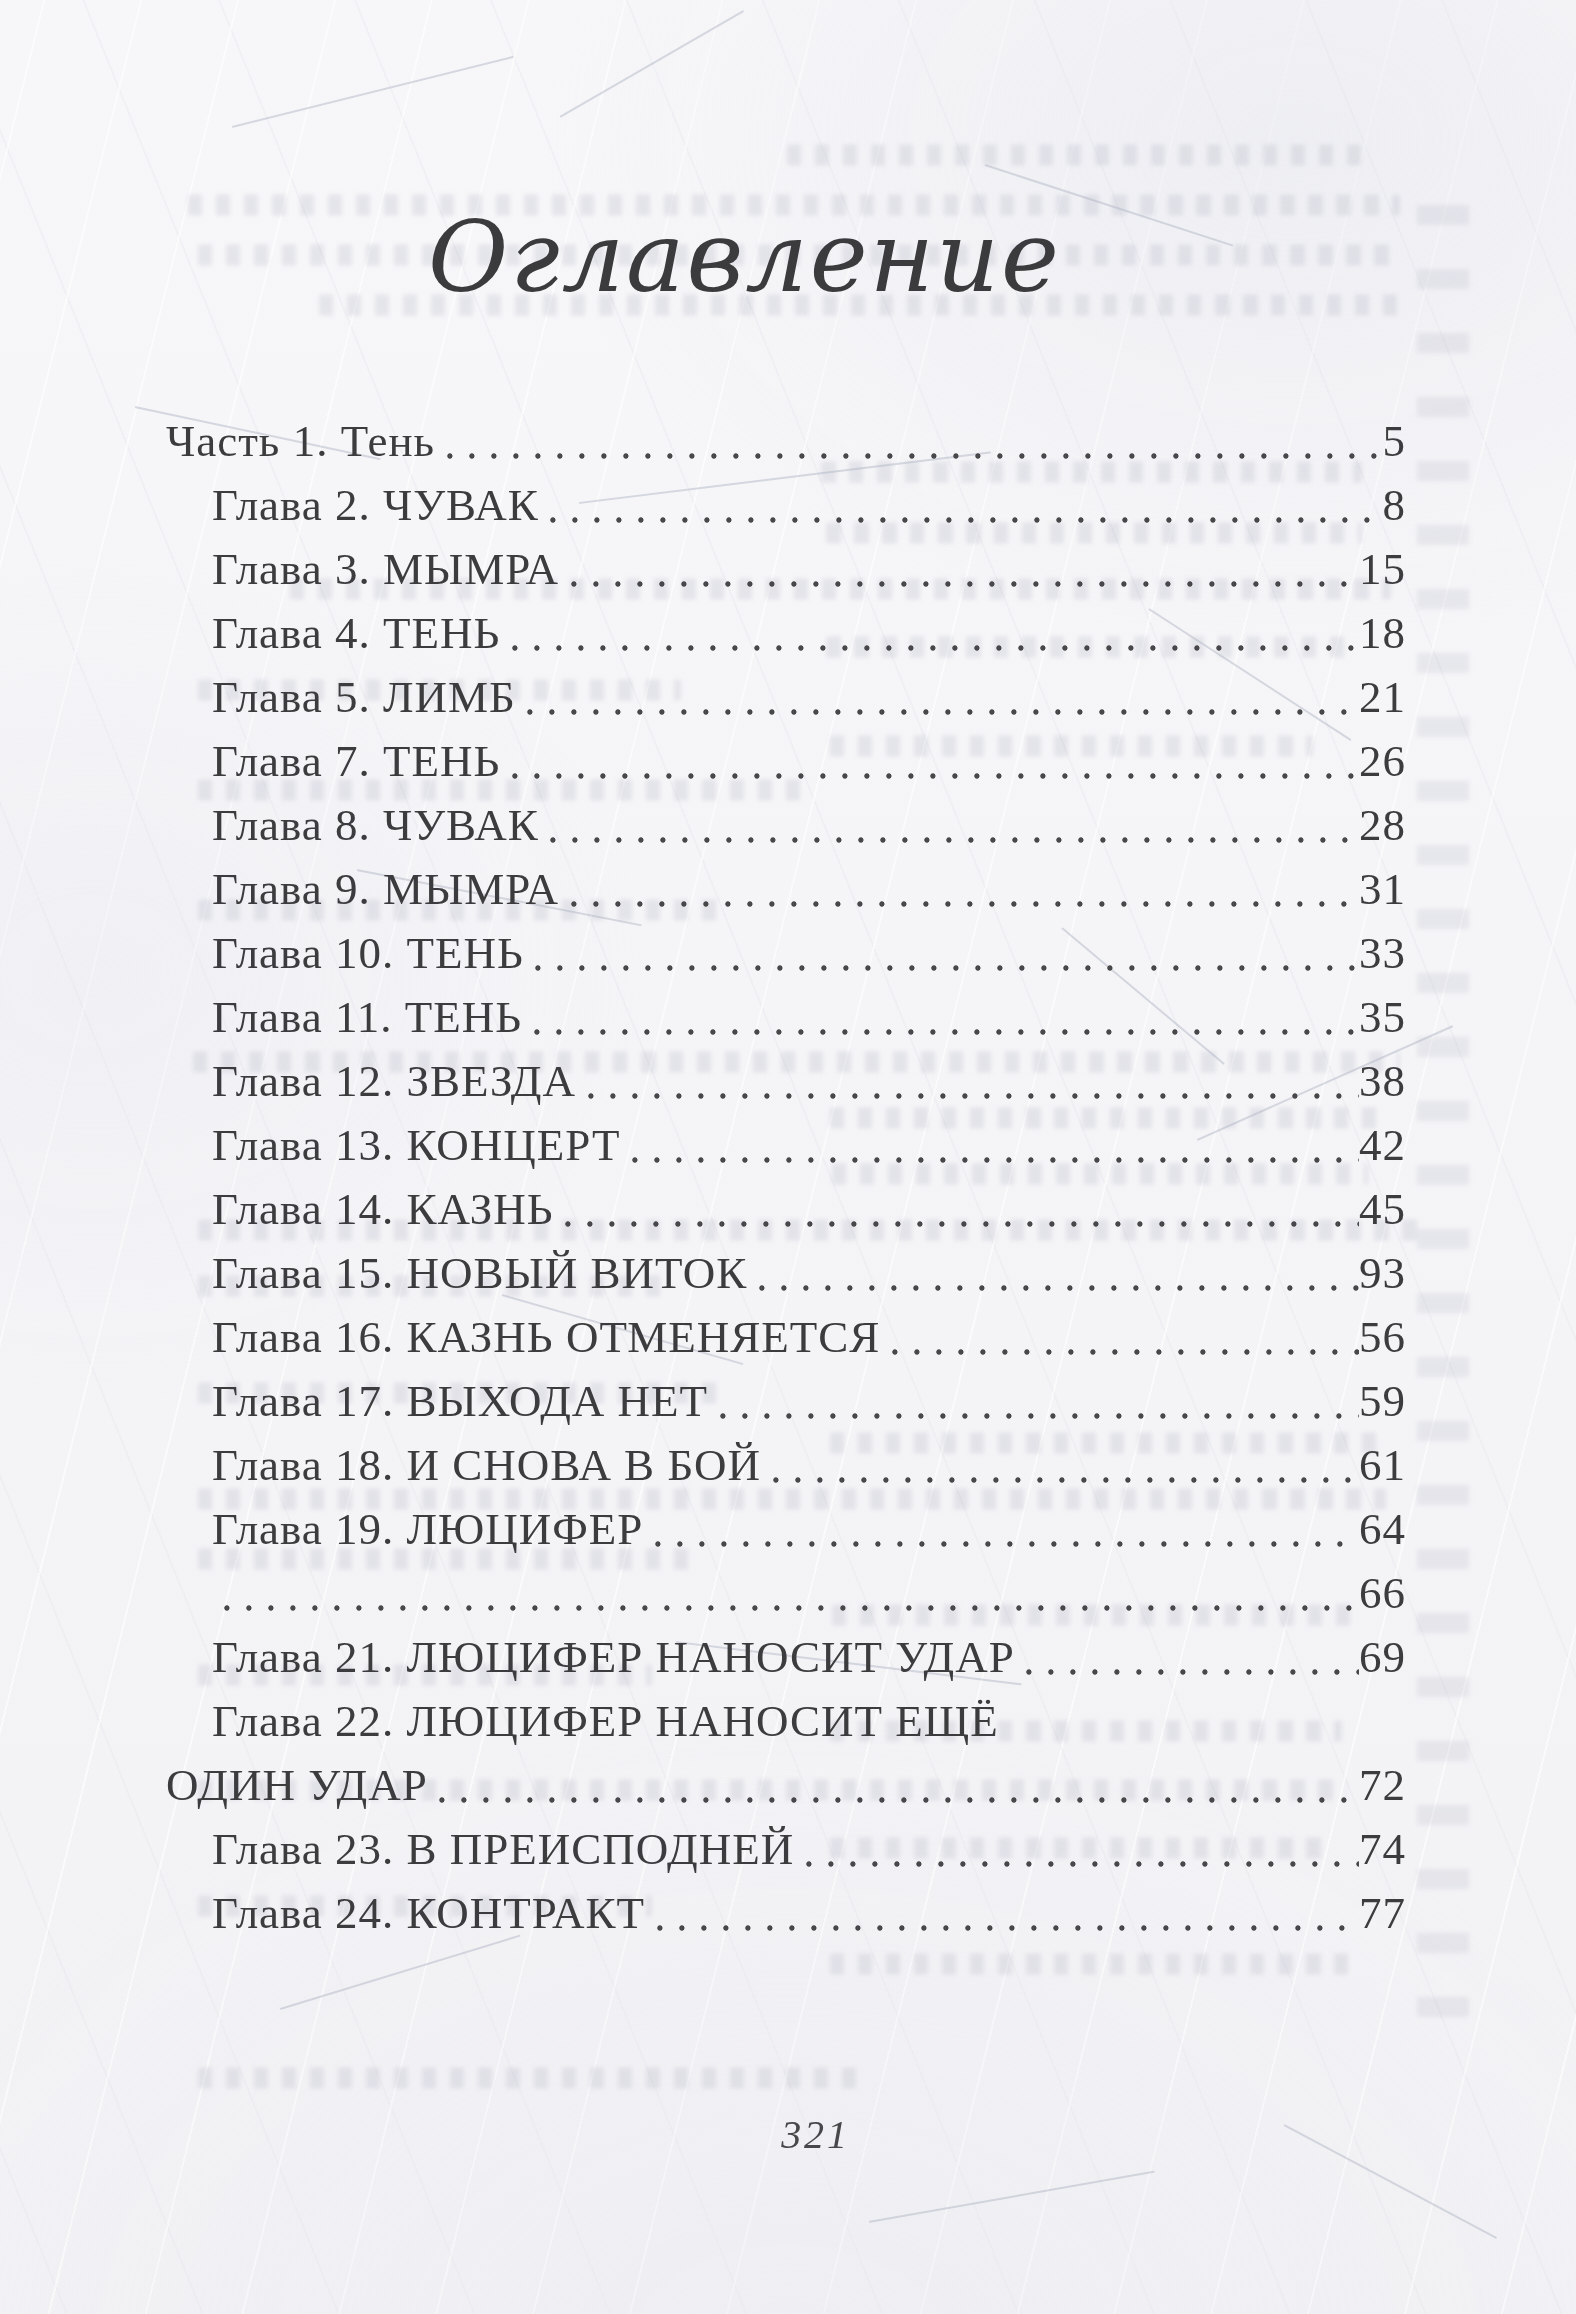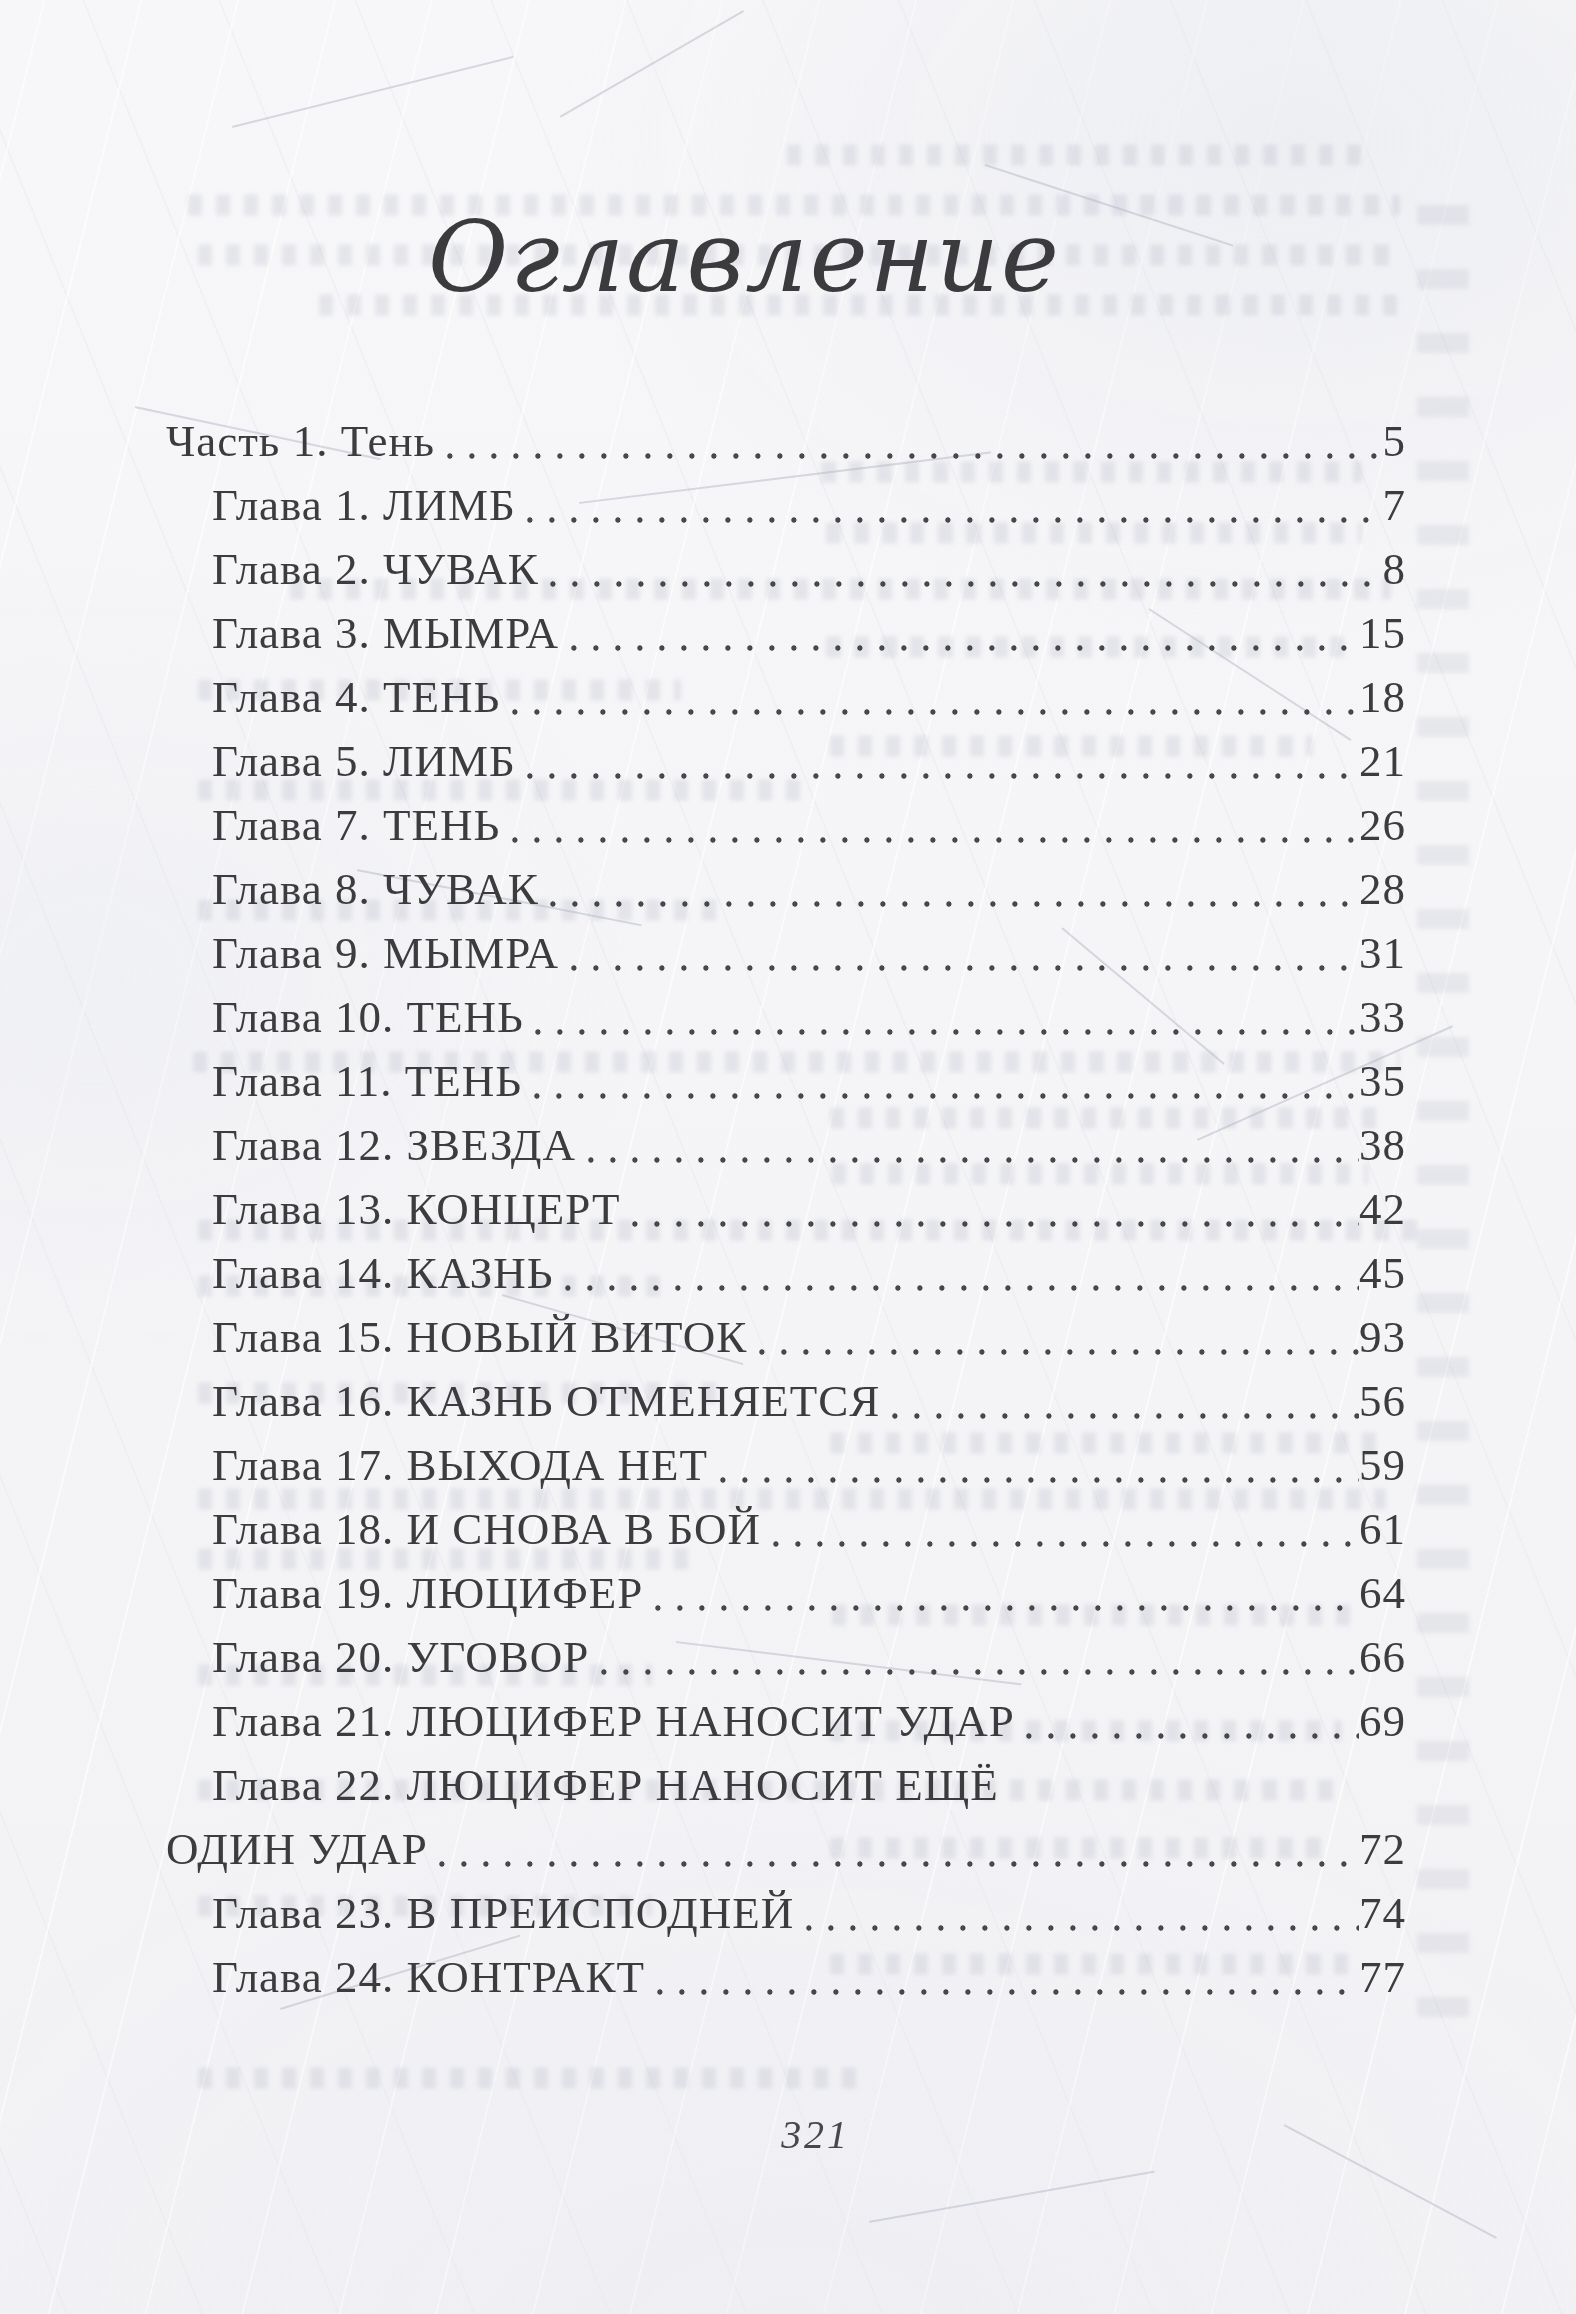--- a/index.html
+++ b/index.html
@@ -111,25 +111,20 @@
 
   <h1 class="title">Оглавление</h1>
 
   <div class="toc">
       <div class="toc-row">
     <span class="label">Часть 1. Тень</span>
     <span class="dots"></span>
     <span class="pagenum">5</span>
   </div>
       <div class="toc-row indent">
-    <span class="label">Глава 1. ЛИМБ</span>
-    <span class="dots"></span>
-    <span class="pagenum">7</span>
-  </div>
-      <div class="toc-row indent">
     <span class="label">Глава 2. ЧУВАК</span>
     <span class="dots"></span>
     <span class="pagenum">8</span>
   </div>
       <div class="toc-row indent">
     <span class="label">Глава 3. МЫМРА</span>
     <span class="dots"></span>
     <span class="pagenum">15</span>
   </div>
       <div class="toc-row indent">
@@ -201,21 +196,20 @@
     <span class="label">Глава 18. И СНОВА В БОЙ</span>
     <span class="dots"></span>
     <span class="pagenum">61</span>
   </div>
       <div class="toc-row indent">
     <span class="label">Глава 19. ЛЮЦИФЕР</span>
     <span class="dots"></span>
     <span class="pagenum">64</span>
   </div>
       <div class="toc-row indent">
-    <span class="label">Глава 20. УГОВОР</span>
     <span class="dots"></span>
     <span class="pagenum">66</span>
   </div>
       <div class="toc-row indent">
     <span class="label">Глава 21. ЛЮЦИФЕР НАНОСИТ УДАР</span>
     <span class="dots"></span>
     <span class="pagenum">69</span>
   </div>
       <div class="toc-row indent no-dots">
     <span class="label">Глава 22. ЛЮЦИФЕР НАНОСИТ ЕЩЁ</span>

